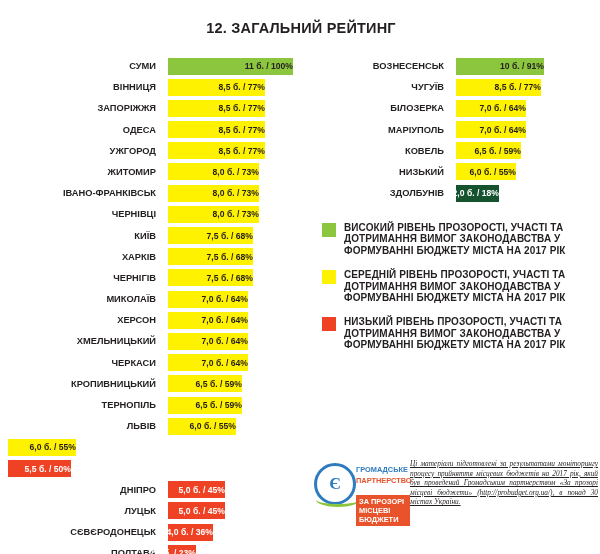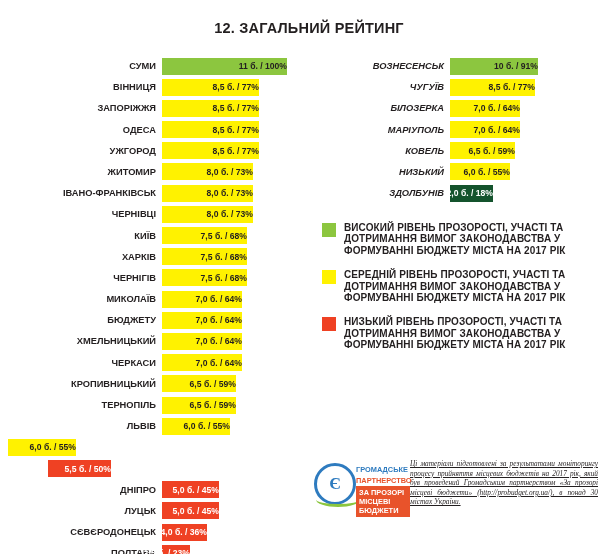--- a/index.html
+++ b/index.html
@@ -5,35 +5,35 @@
   html,body{margin:0;padding:0;}
   body{
     width:600px;height:554px;
     background:#ffffff;
     font-family:"Liberation Sans", sans-serif;
     color:#231f20;
     position:relative;
     overflow:hidden;
   }
   #title{
-    position:absolute;top:20px;left:8px;width:528px;
+    position:absolute;top:20px;left:0;width:528px;
     text-align:center;
     font-size:14.5px;font-weight:bold;letter-spacing:.2px;padding-left:37px;
   }
 
   
   .rows{position:absolute;}
   .row{
     display:flex;align-items:center;
     height:18px;margin-bottom:3.2px;
   }
   .row .label{
     text-align:right;
     font-size:9.3px;font-weight:bold;
-    padding-right:6px;
+    padding-right:12px;
     white-space:nowrap;
     color:#231f20;
   }
   .track{position:relative;height:17px;}
   .bar{
     height:17px;
     display:flex;align-items:center;justify-content:flex-end;
     box-sizing:border-box;
     color:#231f20;
     font-size:8.6px;font-weight:bold;
@@ -41,21 +41,21 @@
   }
   .bar.red{color:#ffffff;}
 
   
   #left-rows{top:57px;left:8px;}
   #left-rows .label{width:148px;}
   #left-rows .track{width:125px;}
 
   
   #right-rows{top:57px;left:318px;}
-  #right-rows .label{width:126px;font-style:italic;}
+  #right-rows .label{width:126px;}
   #right-rows .track{width:110px;}
 
   
   #legend{position:absolute;left:322px;top:222px;width:272px;}
   .legend-item{display:flex;margin-bottom:13px;}
   .swatch{width:14px;height:14px;flex:0 0 14px;margin-right:8px;margin-top:1px;}
   .legend-text{
     font-size:10px;line-height:11.4px;font-weight:bold;
     letter-spacing:.1px;
   }
@@ -77,21 +77,21 @@
     font-family:"Liberation Serif", serif;
   }
   #logo .circle .swoosh{
     position:absolute;left:-1px;top:26px;width:44px;height:12px;
     border-bottom:3px solid #8cc63f;
     border-radius:0 0 50% 50%;
   }
   #logo .l1{position:absolute;left:44px;top:10px;font-size:7.4px;font-weight:bold;color:#2e7bbf;}
   #logo .l2{position:absolute;left:44px;top:21px;font-size:7.4px;font-weight:bold;color:#e8532b;}
   #logo .l3{
-    position:absolute;left:44px;top:31px;
+    position:absolute;left:44px;top:40px;
     background:#e8532b;color:#ffffff;font-size:7.4px;font-weight:bold;
     padding:2px 3px;
   }
   #disclaimer{
     flex:1;
     font-family:"Liberation Serif", serif;
     font-size:7.3px;line-height:9.6px;font-style:italic;
     text-align:justify;
     color:#231f20;
     padding-top:4px;
@@ -170,21 +170,21 @@
         <div class="bar" style="background: rgb(255, 242, 0); width: 85px;">7,5 б. / 68%</div>
       </div>
     </div>
     <div class="row">
       <div class="label">МИКОЛАЇВ</div>
       <div class="track">
         <div class="bar" style="background: rgb(255, 242, 0); width: 80px;">7,0 б. / 64%</div>
       </div>
     </div>
     <div class="row">
-      <div class="label">БЮДЖЕТУ</div>
+      <div class="label">ХЕРСОН</div>
       <div class="track">
         <div class="bar" style="background: rgb(255, 242, 0); width: 80px;">7,0 б. / 64%</div>
       </div>
     </div>
     <div class="row">
       <div class="label">ХМЕЛЬНИЦЬКИЙ</div>
       <div class="track">
         <div class="bar" style="background: rgb(255, 242, 0); width: 80px;">7,0 б. / 64%</div>
       </div>
     </div>
@@ -212,21 +212,21 @@
         <div class="bar" style="background: rgb(255, 242, 0); width: 68px;">6,0 б. / 55%</div>
       </div>
     </div>
     <div class="row">
       <div class="track">
         <div class="bar" style="background: rgb(255, 242, 0); width: 68px;">6,0 б. / 55%</div>
       </div>
     </div>
     <div class="row">
       <div class="track">
-        <div class="bar red" style="background: rgb(239, 65, 35); width: 63px; margin-left: 40px;">5,5 б. / 50%</div>
+        <div class="bar red" style="background: rgb(239, 65, 35); width: 63px;">5,5 б. / 50%</div>
       </div>
     </div>
     <div class="row">
       <div class="label">ДНІПРО</div>
       <div class="track">
         <div class="bar red" style="background: rgb(239, 65, 35); width: 57px;">5,0 б. / 45%</div>
       </div>
     </div>
     <div class="row">
       <div class="label">ЛУЦЬК</div>

